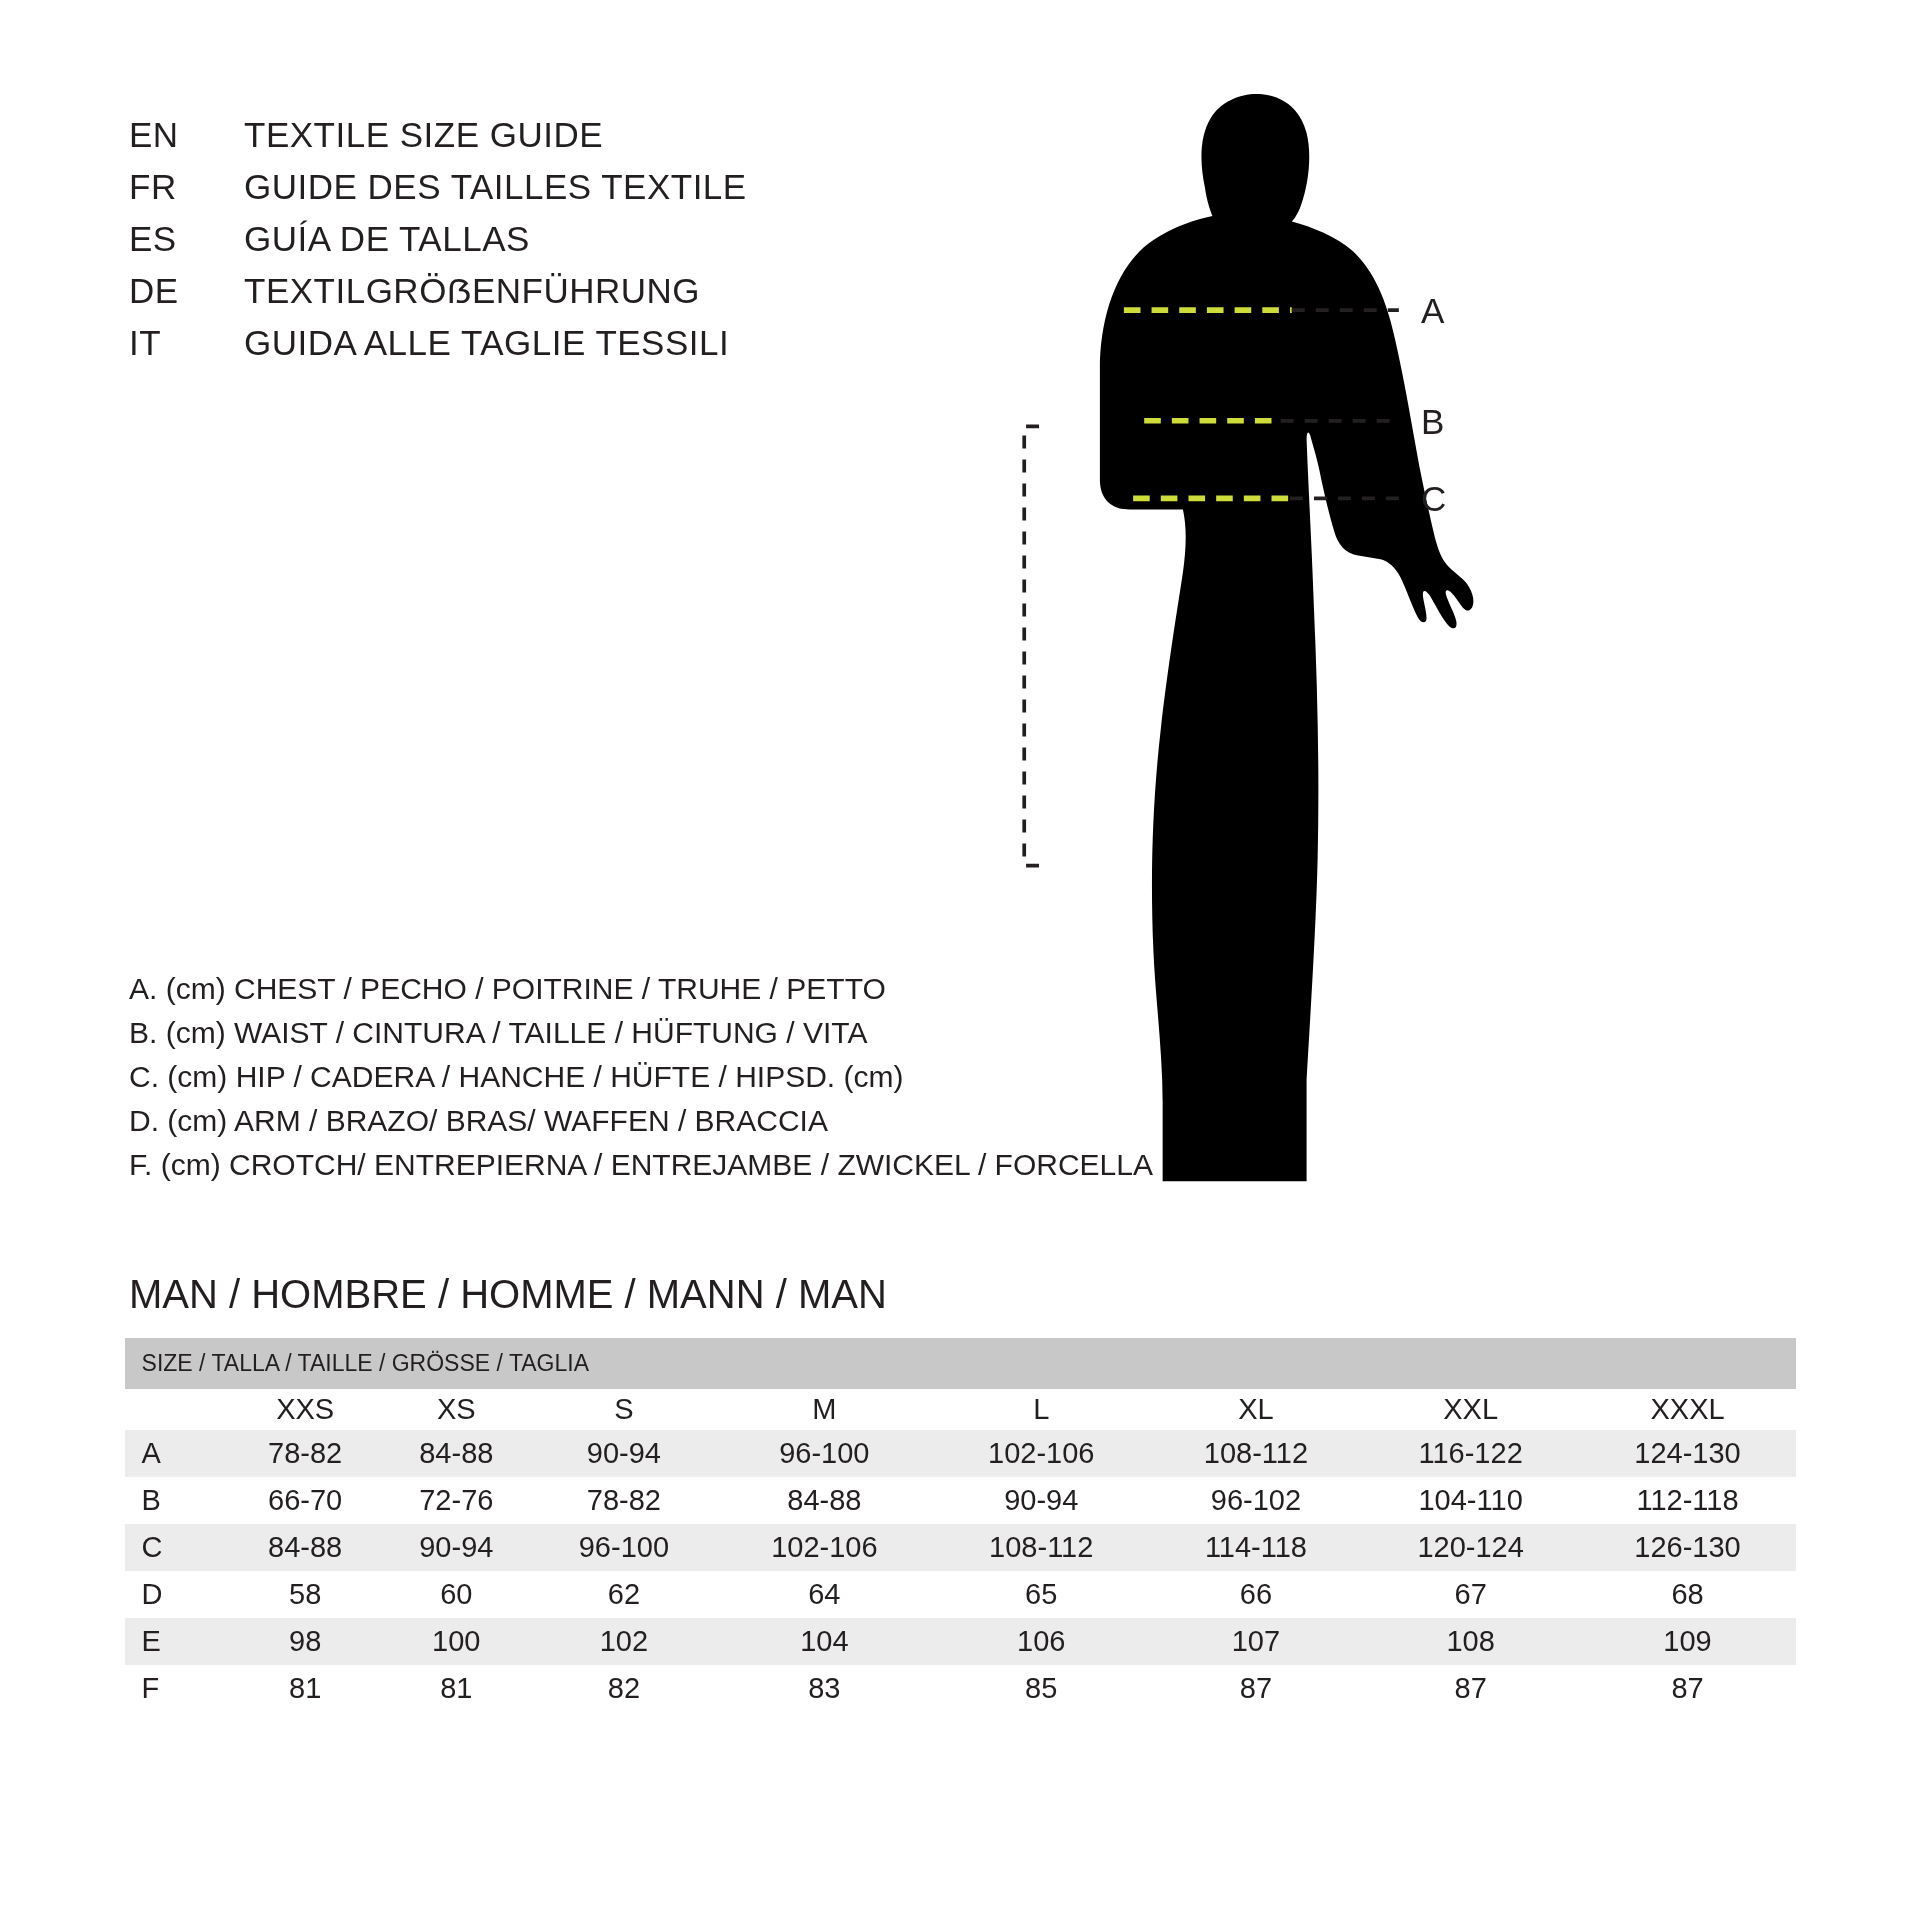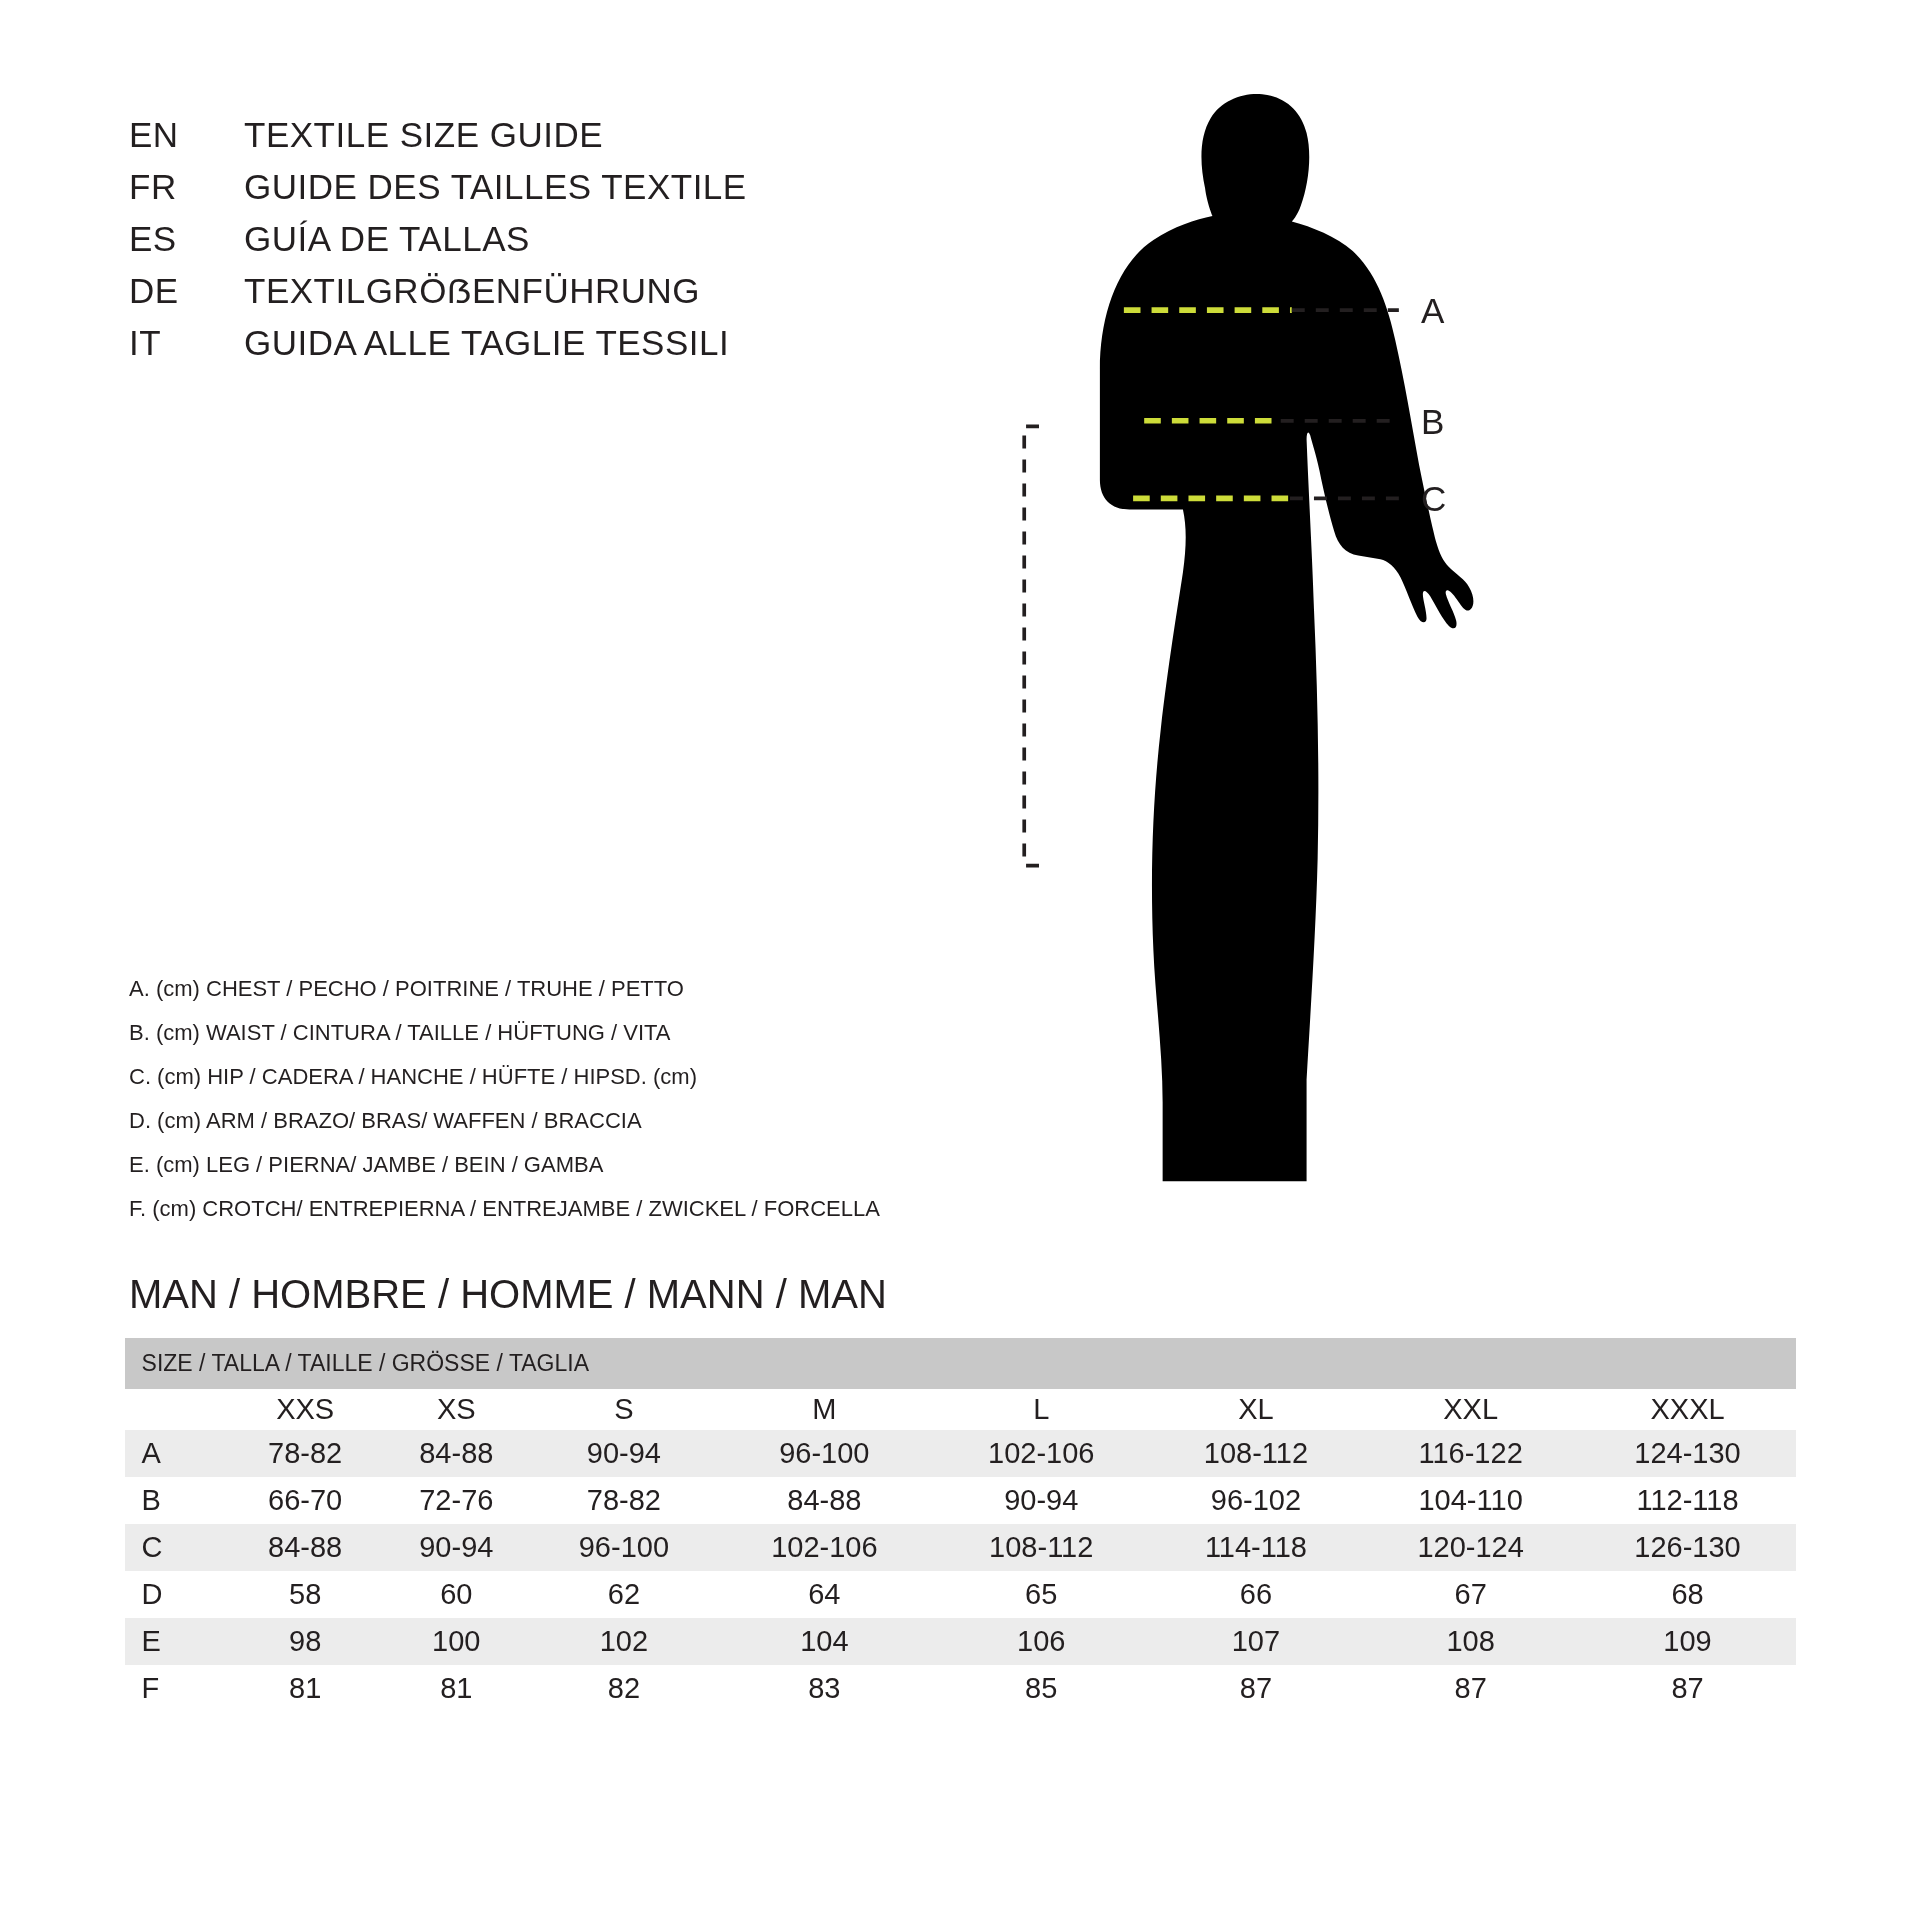--- a/index.html
+++ b/index.html
@@ -37,21 +37,21 @@
     letter-spacing: 0.5px;
   }
 
   
   #legend-block {
     position: absolute;
     left: 129px;
     top: 967px;
   }
   .legend-row {
-    font-size: 22px;
+    font-size: 30px;
     line-height: 44px;
     white-space: nowrap;
   }
   #gender-line {
     position: absolute;
     left: 129px;
     top: 1272px;
     font-size: 40px;
   }
 
@@ -130,21 +130,20 @@
     <div class="title-lang">IT</div>
     <div class="title-text">GUIDA ALLE TAGLIE TESSILI</div>
   </div>
 </div>
 
 <div id="legend-block">
   <div class="legend-row">A. (cm) CHEST / PECHO / POITRINE / TRUHE / PETTO</div>
   <div class="legend-row">B. (cm) WAIST / CINTURA / TAILLE / HÜFTUNG / VITA</div>
   <div class="legend-row">C. (cm) HIP / CADERA / HANCHE / HÜFTE / HIPSD. (cm)</div>
   <div class="legend-row">D. (cm) ARM / BRAZO/ BRAS/ WAFFEN / BRACCIA</div>
-  <div class="legend-row">E. (cm) LEG / PIERNA/ JAMBE / BEIN / GAMBA</div>
   <div class="legend-row">F. (cm) CROTCH/ ENTREPIERNA / ENTREJAMBE / ZWICKEL / FORCELLA</div>
 </div>
 
 <div id="gender-line">MAN / HOMBRE / HOMME / MANN / MAN</div>
 
 <div id="figure-area">
   <svg width="812" height="1108" viewBox="0 0 880 1200" xmlns="http://www.w3.org/2000/svg">
 
     <g>
       <path fill="#000000" d="

